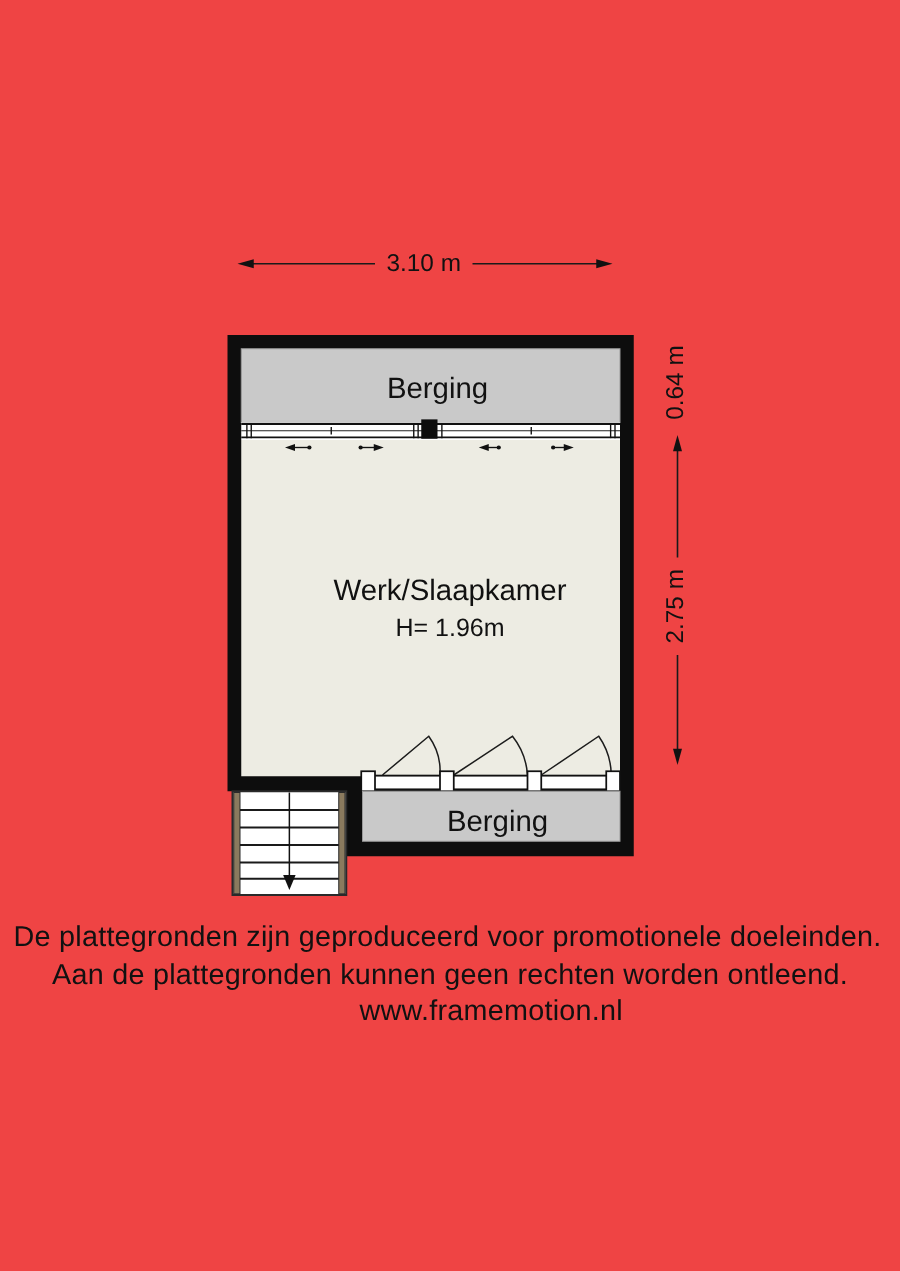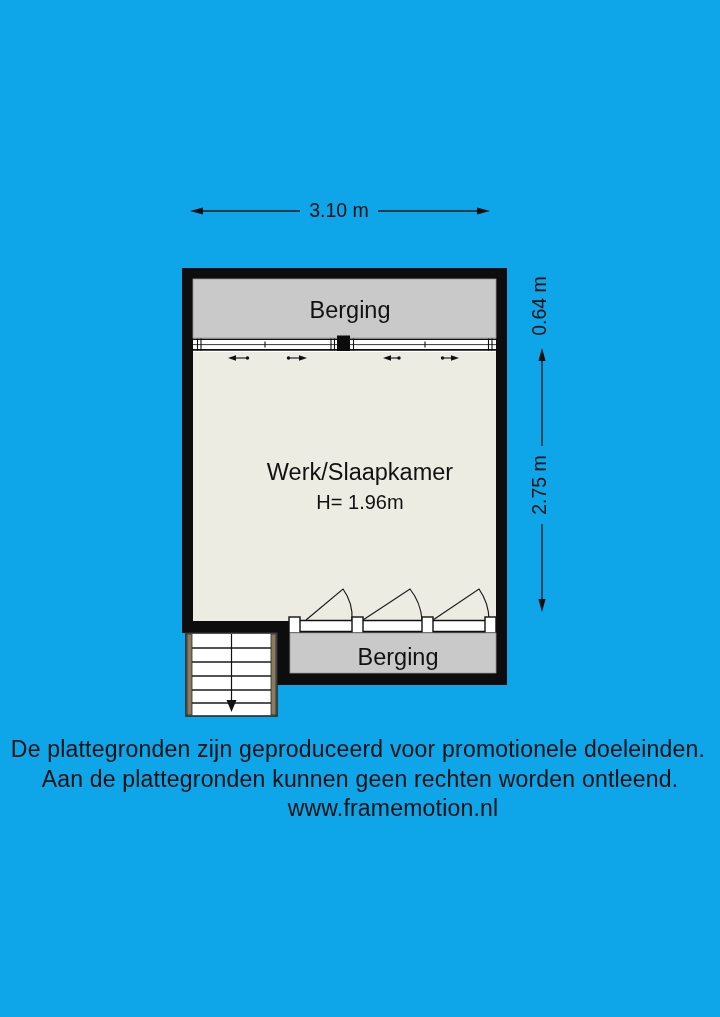--- a/index.html
+++ b/index.html
@@ -1,19 +1,19 @@
 <!DOCTYPE html>
 <html><head>
 <meta charset="utf-8">
 <style>
   html,body{margin:0;padding:0;background:#ffffff;}
   .page{
     position:relative;
     width:720px;height:1017px;
-    background:#0ea5e9;
+    background:#ef4444;
     font-family:"Liberation Sans", sans-serif;
     overflow:hidden;
   }
   svg text{font-family:"Liberation Sans", sans-serif; fill:#111;}
   .room-label{font-size:23.5px;}
   .dim-label{font-size:19.5px;}
   .sub-label{font-size:20px;}
   .footer-text{font-size:23px; letter-spacing:0.2px;}
 </style>
 </head>

